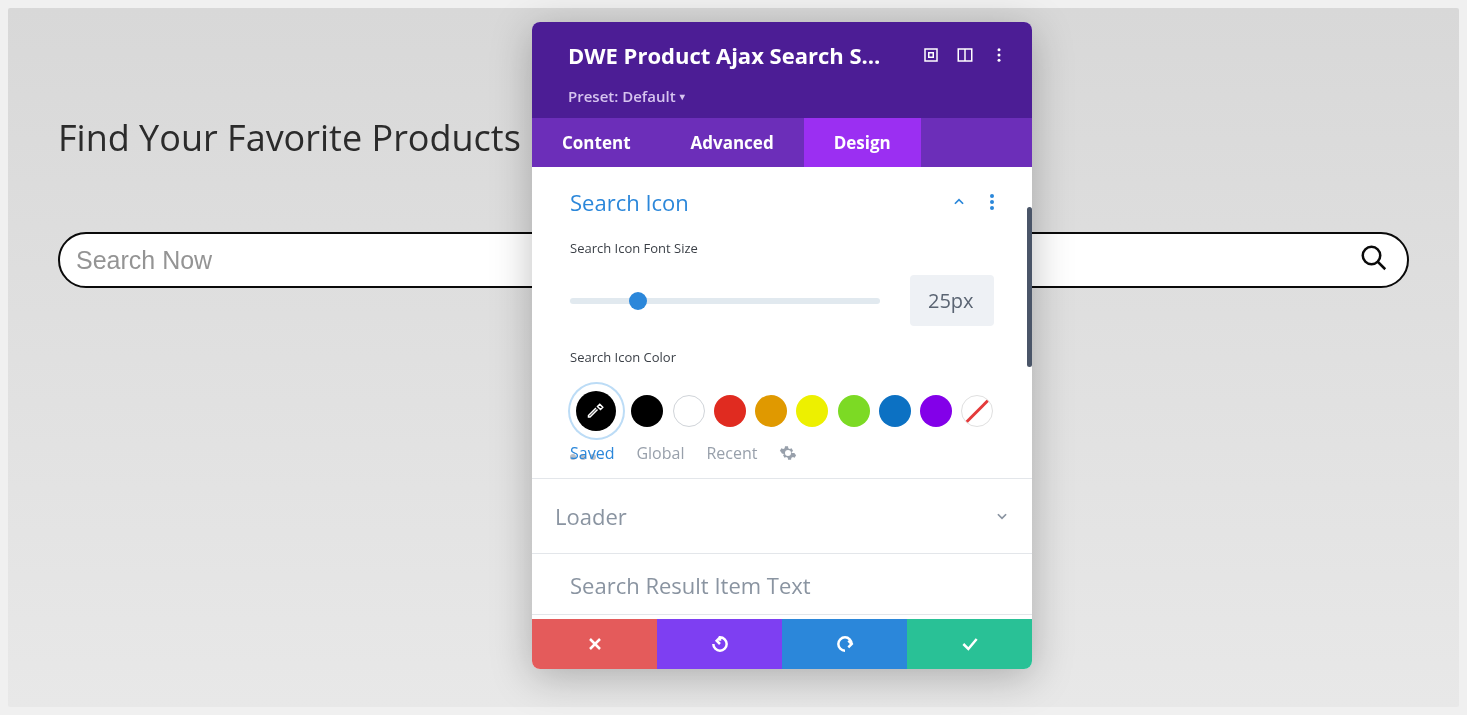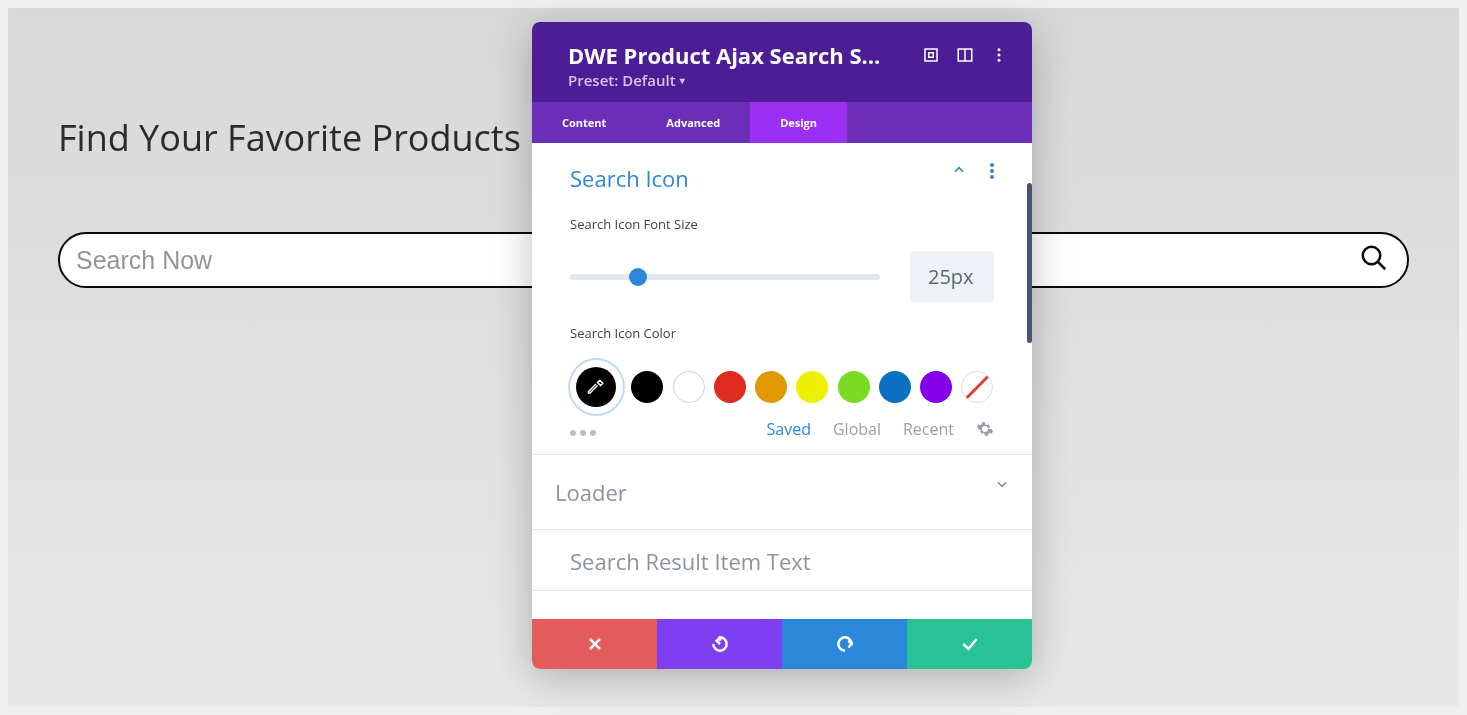--- a/index.html
+++ b/index.html
@@ -83,35 +83,35 @@
   width: 22px; height: 22px;
   display: flex; align-items: center; justify-content: center;
   cursor: pointer;
   color: #fff;
 }
 .hdr-icon svg { width: 18px; height: 18px; }
 .preset {
   font-size: 15px;
   font-weight: 600;
   color: #d6c4ef;
-  margin-top: 0;
+  margin-top: 16px;
   display: flex;
   align-items: center;
   gap: 4px;
   cursor: pointer;
 }
 .preset span:last-child { font-size: 10px; }
 
 .tabs {
   display: flex;
   background: #6c2eb9;
 }
 .tab {
   padding: 13px 30px;
-  font-size: 11px;
+  font-size: 17px;
   font-weight: 700;
   color: #fff;
   cursor: pointer;
 }
 .tab.active { background: #9b2ff2; }
 
 .panel-body {
   flex: 1;
   overflow-y: auto;
   position: relative;
@@ -124,21 +124,21 @@
   height: 160px;
   background: #4a5568;
   border-radius: 3px;
 }
 .section {
   padding: 20px 38px 14px 38px;
   border-bottom: 1px solid #e3e6ea;
 }
 .section-header {
   display: flex;
-  align-items: flex-start;
+  align-items: center;
   gap: 24px;
 }
 .section-title {
   flex: 1;
   font-size: 22px;
   font-weight: 500;
 }
 .section-title.open { color: #2b87da; }
 .section-title.closed { color: #8a94a1; }
 .sec-icon { cursor: pointer; color: #2b87da; display: flex; align-items: center; }
@@ -228,21 +228,20 @@
 
 .dots-more {
   display: flex; gap: 4px; margin-top: 16px; cursor: pointer;
 }
 .dots-more span { width: 6px; height: 6px; border-radius: 50%; background: #b8bfc8; }
 
 .color-tabs {
   display: flex;
   gap: 22px;
   margin-top: -18px;
-  justify-content: flex-end;
   align-items: center;
   font-size: 16px;
   font-weight: 500;
 }
 .color-tab { color: #98a0ab; cursor: pointer; }
 .color-tab.active { color: #2b87da; }
 .gear { color: #98a0ab; cursor: pointer; display: flex; }
 .gear svg { width: 18px; height: 18px; }
 
 .section.collapsed { padding: 22px 23px; }

